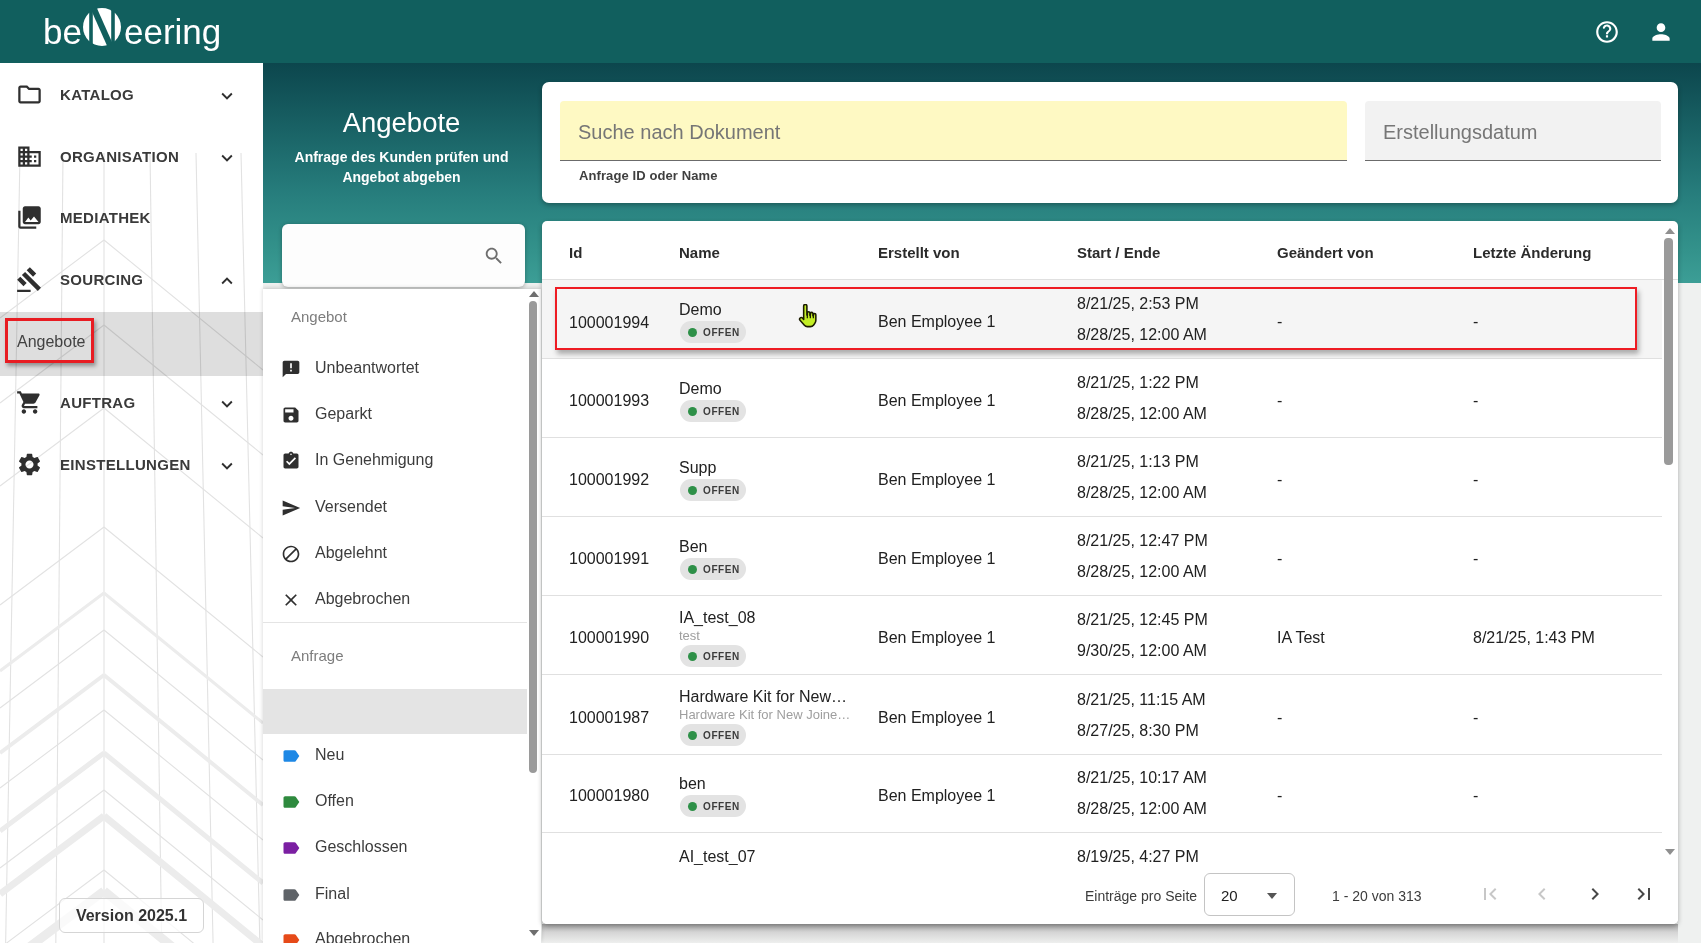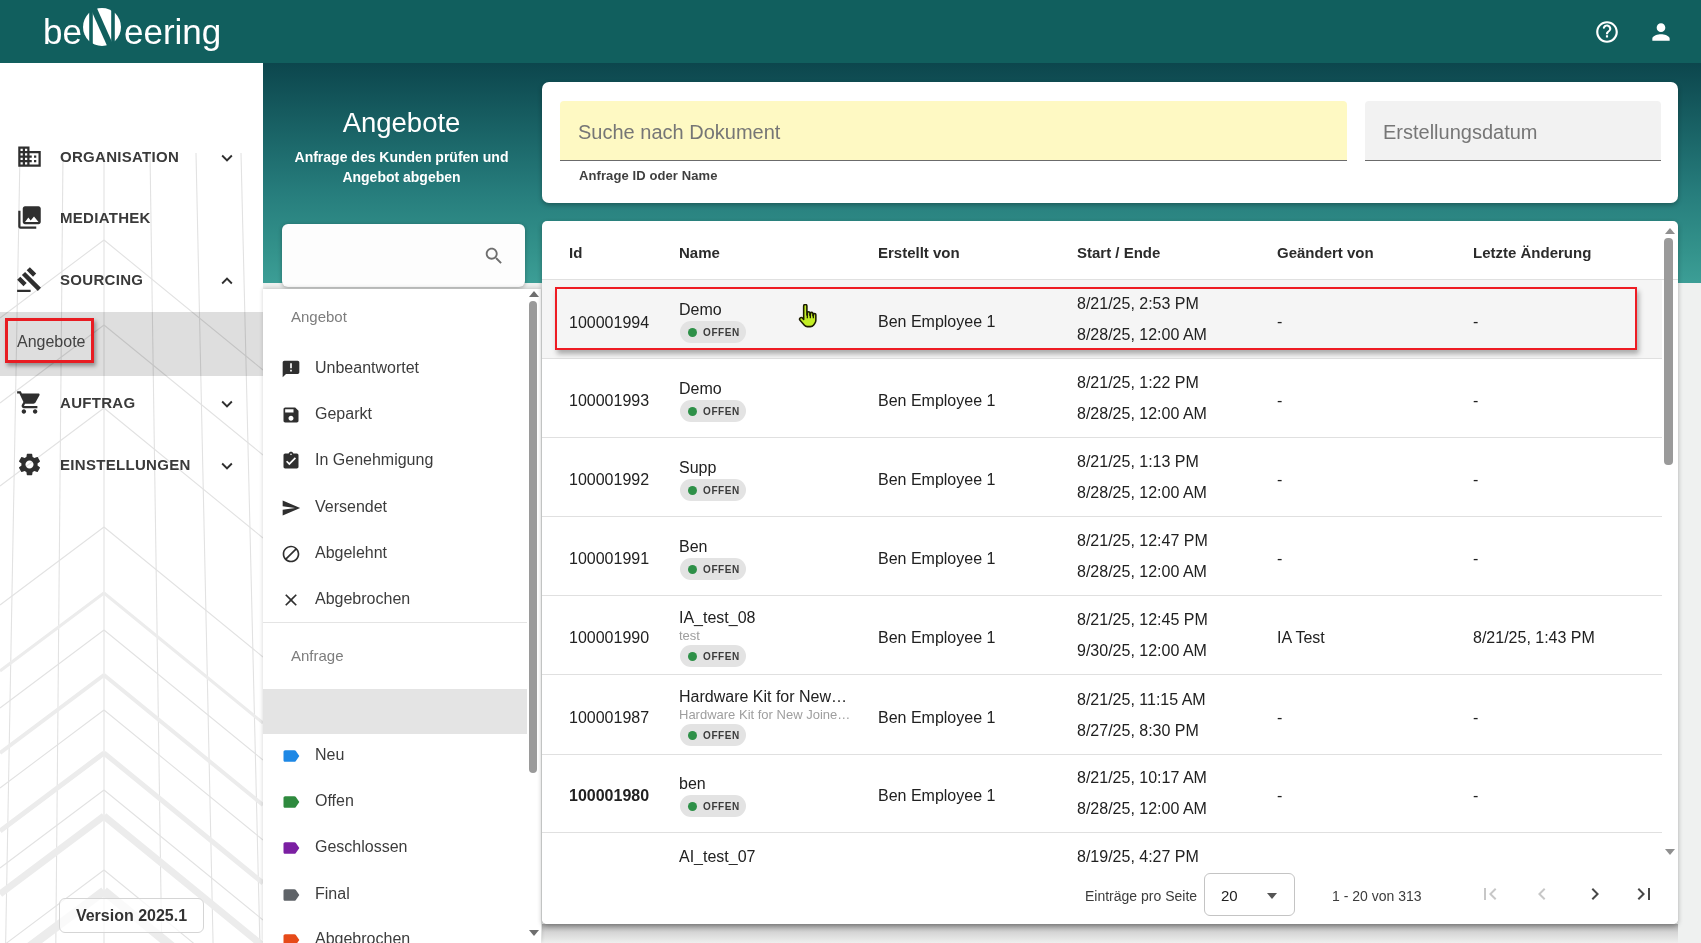--- a/index.html
+++ b/index.html
@@ -128,20 +128,29 @@
     </g>
     <g stroke="#ececec" fill="none">
       <path stroke-width="3" d="M104 440 L0 518 M104 440 L263 570"></path>
       <path stroke-width="4" d="M104 522 L0 600 M104 522 L263 652"></path>
       <path stroke-width="5" d="M104 600 L0 678 M104 600 L263 730"></path>
       <path stroke-width="7" d="M104 663 L0 741 M104 663 L263 793"></path>
       <path stroke-width="9" d="M104 738 L0 816 M104 738 L263 868"></path>
       <path stroke-width="11" d="M104 815 L0 893 M104 815 L263 945"></path>
     </g>
   </svg>
+  <div class="mi" style="top:20px;">
+    <svg class="ic" width="27" height="27" viewBox="0 0 24 24" fill="#2f2f2f">
+        <path d="M20 6h-8l-2-2H4c-1.1 0-1.99.9-1.99 2L2 18c0 1.1.9 2 2 2h16c1.1 0 2-.9 2-2V8c0-1.1-.9-2-2-2zm0 12H4V6h5.17l2 2H20v10z"></path>
+      </svg>
+    <div class="tx">KATALOG</div>
+    <svg class="ch" width="22" height="22" viewBox="0 0 24 24" fill="#2f2f2f">
+        <path d="M16.59 8.59 12 13.17 7.41 8.59 6 10l6 6 6-6z"></path>
+      </svg>
+  </div>
   <div class="mi" style="top:82px;">
     <svg class="ic" width="27" height="27" viewBox="0 0 24 24" fill="#2f2f2f">
         <path d="M12 7V3H2v18h20V7H12zM6 19H4v-2h2v2zm0-4H4v-2h2v2zm0-4H4V9h2v2zm0-4H4V5h2v2zm4 12H8v-2h2v2zm0-4H8v-2h2v2zm0-4H8V9h2v2zm0-4H8V5h2v2zm10 12h-8v-2h2v-2h-2v-2h2v-2h-2V9h8v10zm-2-8h-2v2h2v-2zm0 4h-2v2h2v-2z"></path>
       </svg>
     <div class="tx">ORGANISATION</div>
     <svg class="ch" width="22" height="22" viewBox="0 0 24 24" fill="#2f2f2f">
         <path d="M16.59 8.59 12 13.17 7.41 8.59 6 10l6 6 6-6z"></path>
       </svg>
   </div>
   <div class="mi" style="top:143px;">
@@ -374,21 +383,21 @@
       </div>
     <div class="cid" style="top:34px;">100001987</div>
     <div class="cwho" style="top:34px;">Ben Employee 1</div>
     <div class="cd1" style="top:16px;">8/21/25, 11:15 AM</div>
     <div class="cd2" style="top:47px;">8/27/25, 8:30 PM</div>
     <div class="cg" style="top:34px;">-</div>
     <div class="cl" style="top:34px;">-</div>
   </div>
 
   <div class="row" style="top:534px; height:78px;">
-    <div class="cid" style="top:32px;font-weight:bold;">100001980</div>
+    <div class="cid" style="top:32px;">100001980</div>
     <div class="cname" style="top:20px;">ben</div>
     <div class="pill" style="top:40px;">
         <div class="dot"></div>
         <div class="pt">OFFEN</div>
       </div>
     <div class="cwho" style="top:32px;">Ben Employee 1</div>
     <div class="cd1" style="top:14px;">8/21/25, 10:17 AM</div>
     <div class="cd2" style="top:45px;">8/28/25, 12:00 AM</div>
     <div class="cg" style="top:32px;">-</div>
     <div class="cl" style="top:32px;">-</div>

